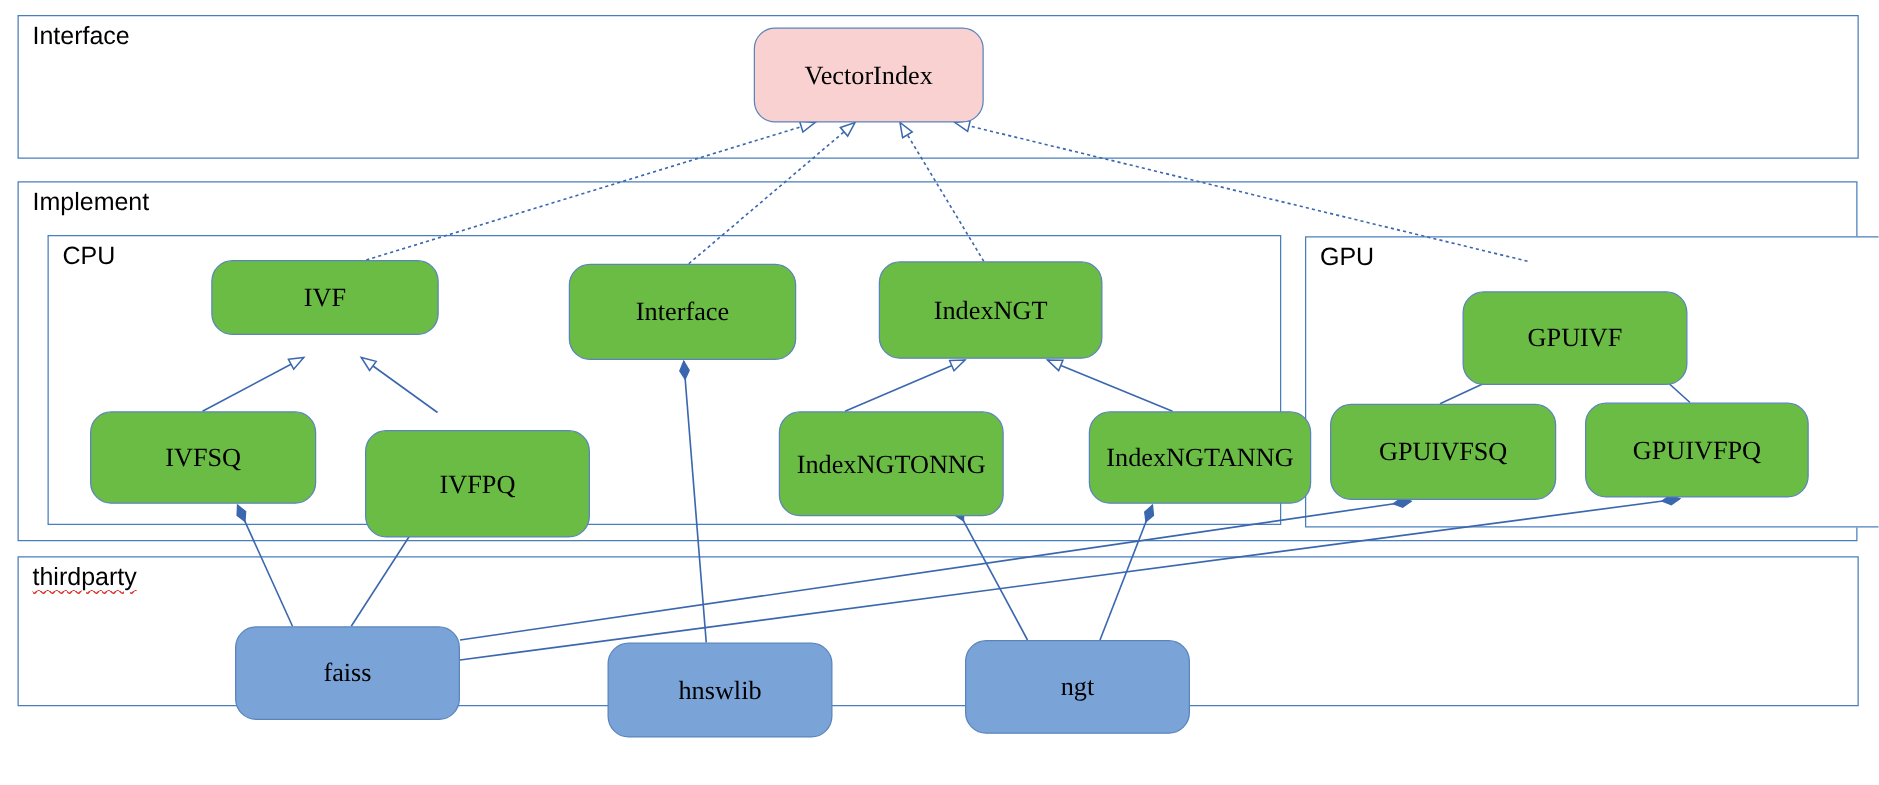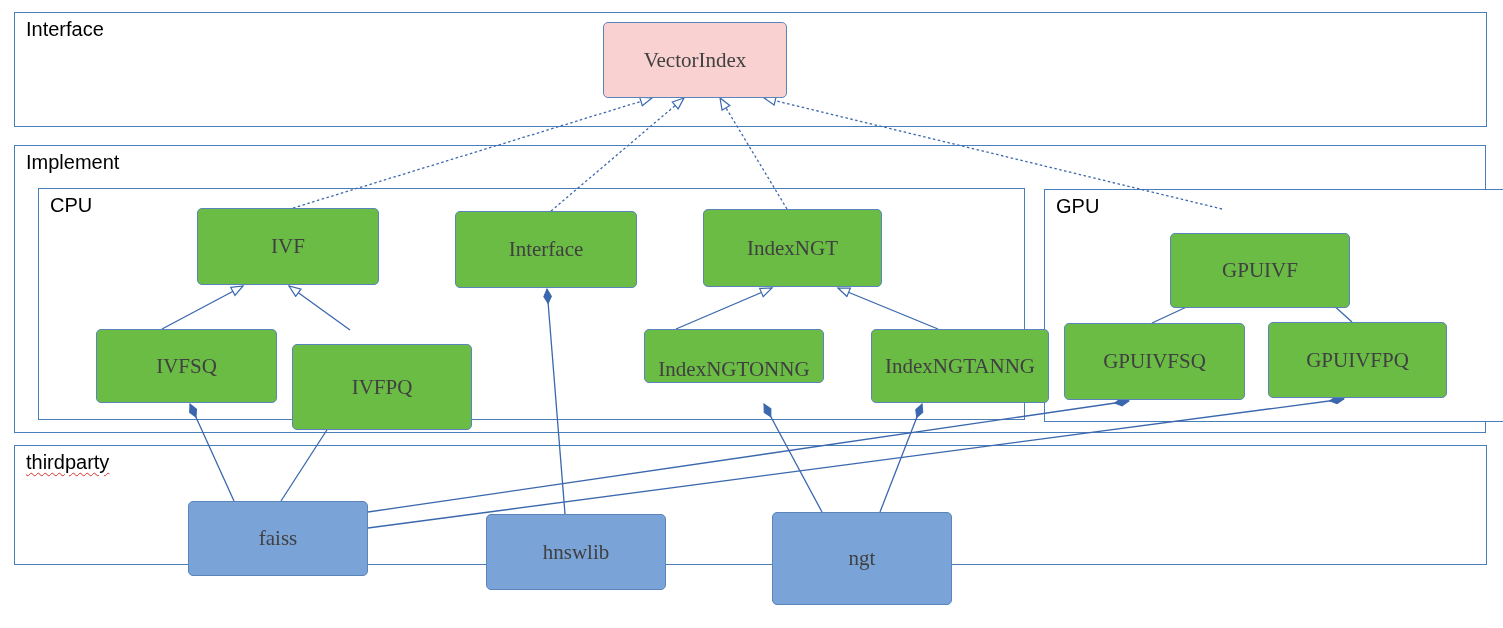--- a/index.html
+++ b/index.html
@@ -3,22 +3,22 @@
 <meta charset="utf-8">
 <style>
   html,body{margin:0;padding:0;background:#ffffff;}
   #stage{position:relative;width:1503px;height:628px;background:#ffffff;
          font-family:"Liberation Sans",sans-serif;overflow:hidden;}
   .container{position:absolute;background:#ffffff;border:1.6px solid #4a7ebb;box-sizing:border-box;}
   .container-label{position:absolute;top:5px;left:11px;font-size:20px;color:#000;white-space:nowrap;}
   .squiggle{text-decoration-line:underline;text-decoration-style:wavy;
             text-decoration-color:#d93025;text-decoration-thickness:1px;text-underline-offset:3px;}
   #edges{position:absolute;left:0;top:0;pointer-events:none;}
-  .node{position:absolute;box-sizing:border-box;border-radius:5px;display:flex;align-items:center;
-        justify-content:center;font-family:"Liberation Serif",serif;font-size:21px;color:#404040;}
+  .node{position:absolute;box-sizing:border-box;border-radius:17px;display:flex;align-items:center;
+        justify-content:center;font-family:"Liberation Serif",serif;font-size:21px;color:#000000;}
   .node.impl{background:#6abc45;border:1.4px solid #5b84bb;}
   .node.interface{background:#f8d1d0;border:1.6px solid #5b84bb;}
   .node.thirdparty{background:#7aa4d8;border:1.4px solid #5b84bb;}
   .edge{fill:none;stroke:#3a67ae;stroke-width:1.3px;}
   .edge.realize{stroke-dasharray:2.5 2.5;}
 </style>
 </head>
 <body>
 
 <div id="stage">
@@ -65,53 +65,53 @@
         <path d="M368,528 L1344,399" class="edge compose" marker-end="url(#m-diamond)"></path>
         <path d="M565,514 L547,289" class="edge compose" marker-end="url(#m-diamond)"></path>
         <path d="M822,512 L764,404" class="edge compose" marker-end="url(#m-diamond)"></path>
         <path d="M880,512 L922,404" class="edge compose" marker-end="url(#m-diamond)"></path>
       </g>
   </svg>
   <div id="nodes">
       <div class="node interface" style="left: 603px; top: 22px; width: 184px; height: 76px;">
         <span>VectorIndex</span>
       </div>
-      <div class="node impl" style="left: 197px; top: 208px; width: 182px; height: 77px;">
+      <div class="node impl" style="left: 169px; top: 208px; width: 182px; height: 60px;">
         <span>IVF</span>
       </div>
       <div class="node impl" style="left: 455px; top: 211px; width: 182px; height: 77px;">
         <span>Interface</span>
       </div>
       <div class="node impl" style="left: 703px; top: 209px; width: 179px; height: 78px;">
         <span>IndexNGT</span>
       </div>
-      <div class="node impl" style="left: 72px; top: 329px; width: 181px; height: 74px; margin-left: 24px;">
+      <div class="node impl" style="left: 72px; top: 329px; width: 181px; height: 74px;">
         <span>IVFSQ</span>
       </div>
       <div class="node impl" style="left: 292px; top: 344px; width: 180px; height: 86px; text-align: center;">
         <span>IVFPQ</span>
       </div>
-      <div class="node impl" style="left: 644px; top: 329px; width: 180px; height: 54px; align-items: flex-end;">
+      <div class="node impl" style="left: 623px; top: 329px; width: 180px; height: 84px;">
         <span>IndexNGTONNG</span>
       </div>
       <div class="node impl" style="left: 871px; top: 329px; width: 178px; height: 74px;">
         <span>IndexNGTANNG</span>
       </div>
       <div class="node impl" style="left: 1170px; top: 209px; width: 180px; height: 75px; margin-top: 24px;">
         <span>GPUIVF</span>
       </div>
       <div class="node impl" style="left: 1064px; top: 323px; width: 181px; height: 77px;">
         <span>GPUIVFSQ</span>
       </div>
       <div class="node impl" style="left: 1268px; top: 322px; width: 179px; height: 76px;">
         <span>GPUIVFPQ</span>
       </div>
       <div class="node thirdparty" style="left: 188px; top: 501px; width: 180px; height: 75px;">
         <span>faiss</span>
       </div>
       <div class="node thirdparty" style="left: 486px; top: 514px; width: 180px; height: 76px;">
         <span>hnswlib</span>
       </div>
-      <div class="node thirdparty" style="left: 772px; top: 512px; width: 180px; height: 93px;">
+      <div class="node thirdparty" style="left: 772px; top: 512px; width: 180px; height: 75px;">
         <span>ngt</span>
       </div>
     </div>
 </div>
 
 </body></html>

